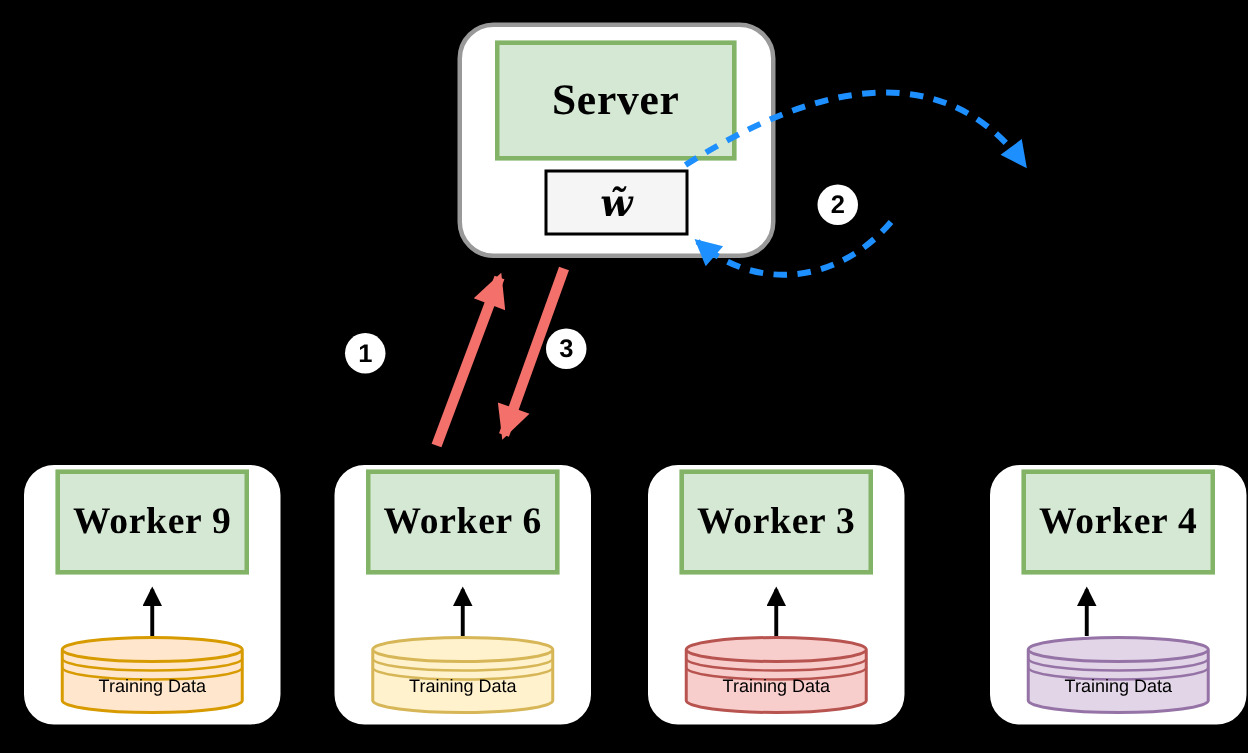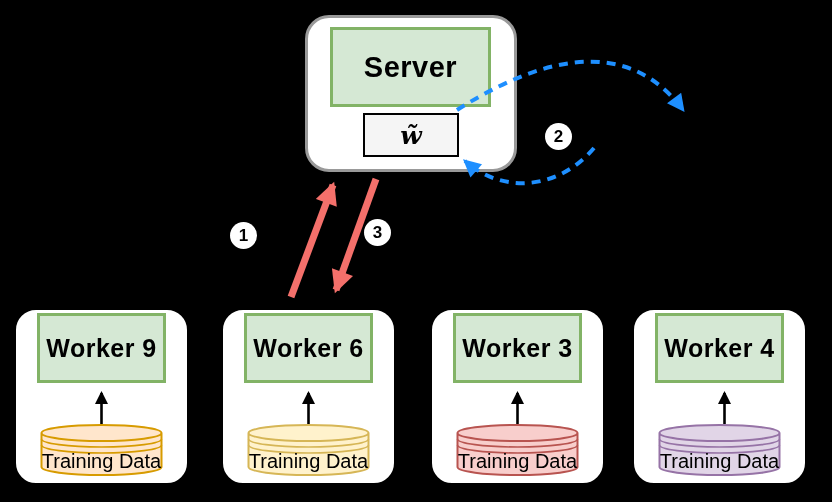--- a/index.html
+++ b/index.html
@@ -13,37 +13,37 @@
     border:3px solid #999999; border-radius:24px;
   }
   .worker-card {
     top:308px; width:175px; height:177px;
     border:2px solid #000; border-radius:22px;
   }
   .green-node {
     position:absolute; box-sizing:border-box;
     background:#d5e8d4; border:3px solid #82b366;
     display:flex; align-items:center; justify-content:center;
-    font-weight:bold; color:#000; letter-spacing:0.5px;
+    font-weight:bold; color:#000; letter-spacing:0.5px;font-family:Liberation Serif, serif;
   }
   .server-node { left:22px; top:9px; width:161px; height:80px; font-size:29px; }
   .worker-node { left:21px; top:3px; width:129px; height:70px; font-size:25px; }
   .weight-box {
     position:absolute; left:55px; top:95px; width:96px; height:44px;
     box-sizing:border-box; background:#f5f5f5; border:2.5px solid #000;
     display:flex; align-items:center; justify-content:center;
   }
   .wsym {
     font-family:"DejaVu Serif", serif; font-style:italic; font-weight:bold;
     font-size:25px; color:#000; line-height:1;
   }
   .db-svg { position:absolute; left:22px; top:113px; }
   .db-label {
     position:absolute; left:0; right:0; top:140px; text-align:center;
-    font-size:20px; color:#000;
+    font-size:12px; color:#000;
   }
   .overlay { position:absolute; left:0; top:0; z-index:5; pointer-events:none; }
   .badge {
     position:absolute; z-index:6; width:27px; height:27px; border-radius:50%;
     background:#fff; color:#000; font-weight:bold; font-size:17px;
     display:flex; align-items:center; justify-content:center;
   }
   .badge-1 { left:230px; top:222px; }
   .badge-2 { left:545px; top:123px; }
   .badge-3 { left:364px; top:219px; }
@@ -88,21 +88,21 @@
     <div class="green-node worker-node">
       <span>Worker 3</span>
     </div>
     <svg class="db-svg" width="127" height="54" viewBox="0 0 127 54">
       <path stroke-width="2" d="M3.5,10 L3.5,44 A60,8 0 0 0 123.5,44 L123.5,10 A60,8 0 0 0 3.5,10 A60,8 0 0 0 123.5,10" fill="#f8cecc" stroke="#b85450"></path>
       <path fill="none" stroke-width="1.6" d="M3.5,16 A60,8 0 0 0 123.5,16 M3.5,22 A60,8 0 0 0 123.5,22" stroke="#b85450"></path>
     </svg>
     <div class="db-label">Training Data</div>
   </div>
 
-  <div class="card worker-card" style="left:632px">
+  <div class="card worker-card" style="left:658px">
     <div class="green-node worker-node">
       <span>Worker 4</span>
     </div>
     <svg class="db-svg" width="127" height="54" viewBox="0 0 127 54">
       <path stroke-width="2" d="M3.5,10 L3.5,44 A60,8 0 0 0 123.5,44 L123.5,10 A60,8 0 0 0 3.5,10 A60,8 0 0 0 123.5,10" fill="#e1d5e7" stroke="#9673a6"></path>
       <path fill="none" stroke-width="1.6" d="M3.5,16 A60,8 0 0 0 123.5,16 M3.5,22 A60,8 0 0 0 123.5,22" stroke="#9673a6"></path>
     </svg>
     <div class="db-label">Training Data</div>
   </div>
 

